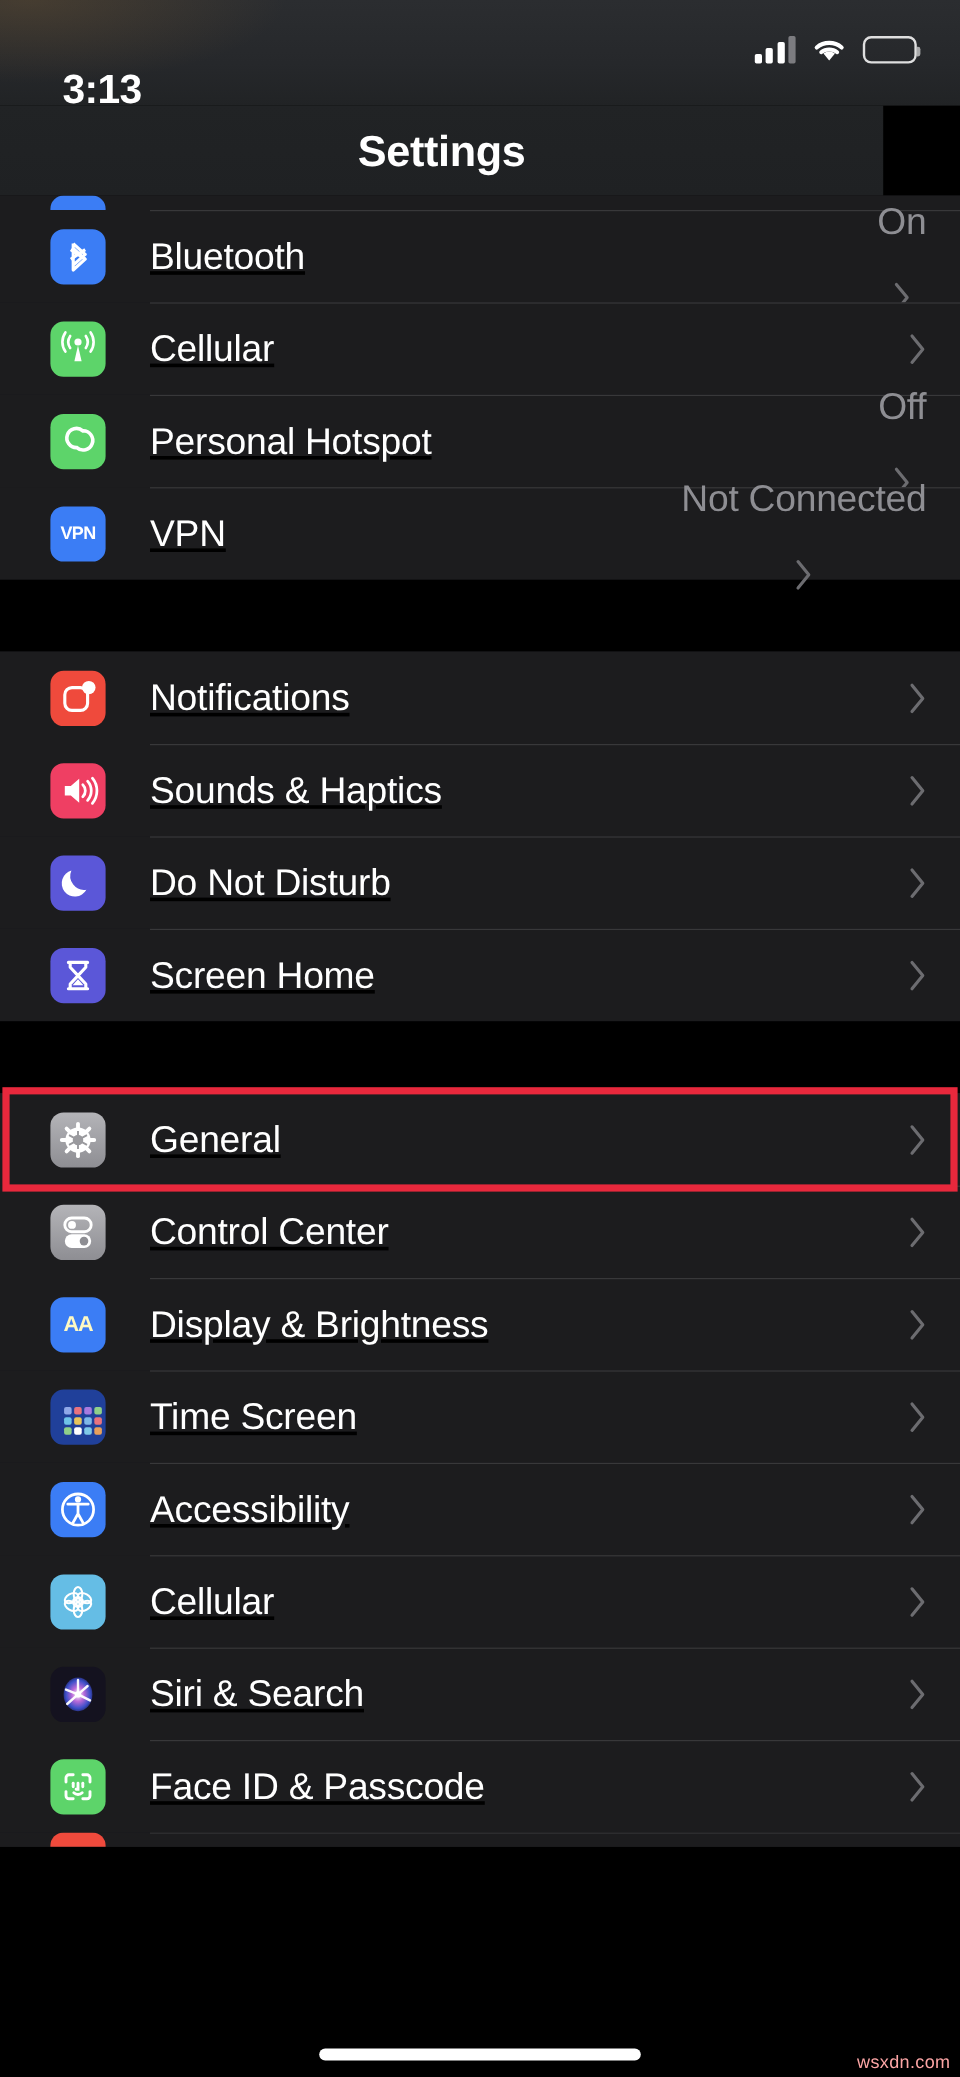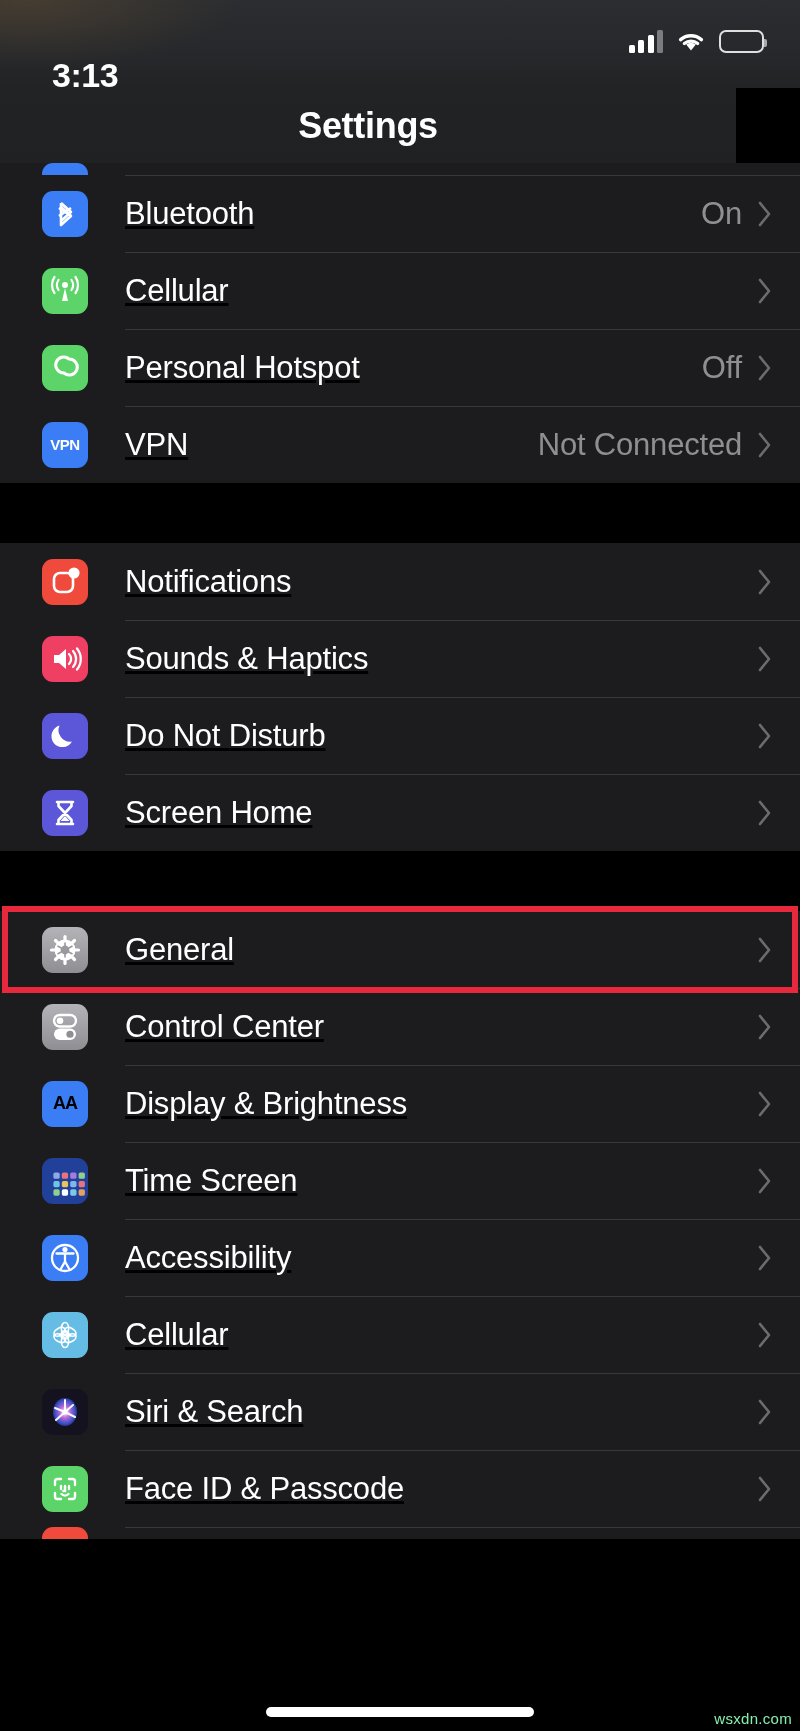--- a/index.html
+++ b/index.html
@@ -89,40 +89,40 @@
   }
   .row.partial .row-icon { top:auto; bottom:-34px; transform:none; }
 
   .row-label {
     margin-left:125px;
     color:#fff; font-size:31px; letter-spacing:-.2px;
     white-space:nowrap;
   }
   .row-right {
     position:absolute; right:28px; top:50%; transform:translateY(-50%);
-    display:flex; align-items:center; gap:16px;
+    display:flex; align-items:center; gap:32px;flex-direction:column;
   }
   .row-value { color:#8e8e93; font-size:31px; letter-spacing:-.2px; }
   .chev { width:14px; height:26px; display:block; }
 
   
   .hl-box {
     position:absolute; left:2px; width:796px;
     border:6px solid #e8283c;
     pointer-events:none; z-index:5;
   }
 
   
   .home-ind {
     position:absolute; bottom:14px; left:50%; transform:translateX(-50%);
     width:268px; height:10px; background:#fff; border-radius:5px; z-index:6;
   }
   .watermark {
     position:absolute; right:8px; bottom:4px;
-    color:#86efac; font-size:15px; letter-spacing:.3px; z-index:6;
+    color:#fca5a5; font-size:15px; letter-spacing:.3px; z-index:6;
   }
 </style>
 </head>
 <body>
 
 <div id="screen">
 
   <div class="statusbar">
     <div class="sb-gloss"></div>
     <div class="sb-time">3:13</div>
@@ -312,21 +312,21 @@
           </span>
           <span class="row-label">Control Center</span>
           <span class="row-right">
             <svg viewBox="0 0 14 26" class="chev">
               <path d="M2 2 L11 13 L2 24" fill="none" stroke="#6c6c70" stroke-width="2.6" stroke-linecap="round" stroke-linejoin="round"></path>
             </svg>
           </span>
         </div>
         <div class="row">
           <span class="row-icon" style="background: rgb(59, 125, 245); display: flex; align-items: center; justify-content: center;">
-            <span style="color:#000000;font-size:18px;font-weight:bold;font-family:'Liberation Sans',sans-serif;letter-spacing:-1px;">AA</span>
+            <span style="color:#fef9c3;font-size:18px;font-weight:bold;font-family:'Liberation Sans',sans-serif;letter-spacing:-1px;">AA</span>
           </span>
           <span class="row-label">Display &amp; Brightness</span>
           <span class="row-right">
             <svg viewBox="0 0 14 26" class="chev">
               <path d="M2 2 L11 13 L2 24" fill="none" stroke="#6c6c70" stroke-width="2.6" stroke-linecap="round" stroke-linejoin="round"></path>
             </svg>
           </span>
         </div>
         <div class="row">
           <span class="row-icon" style="background: rgb(32, 64, 154);">

